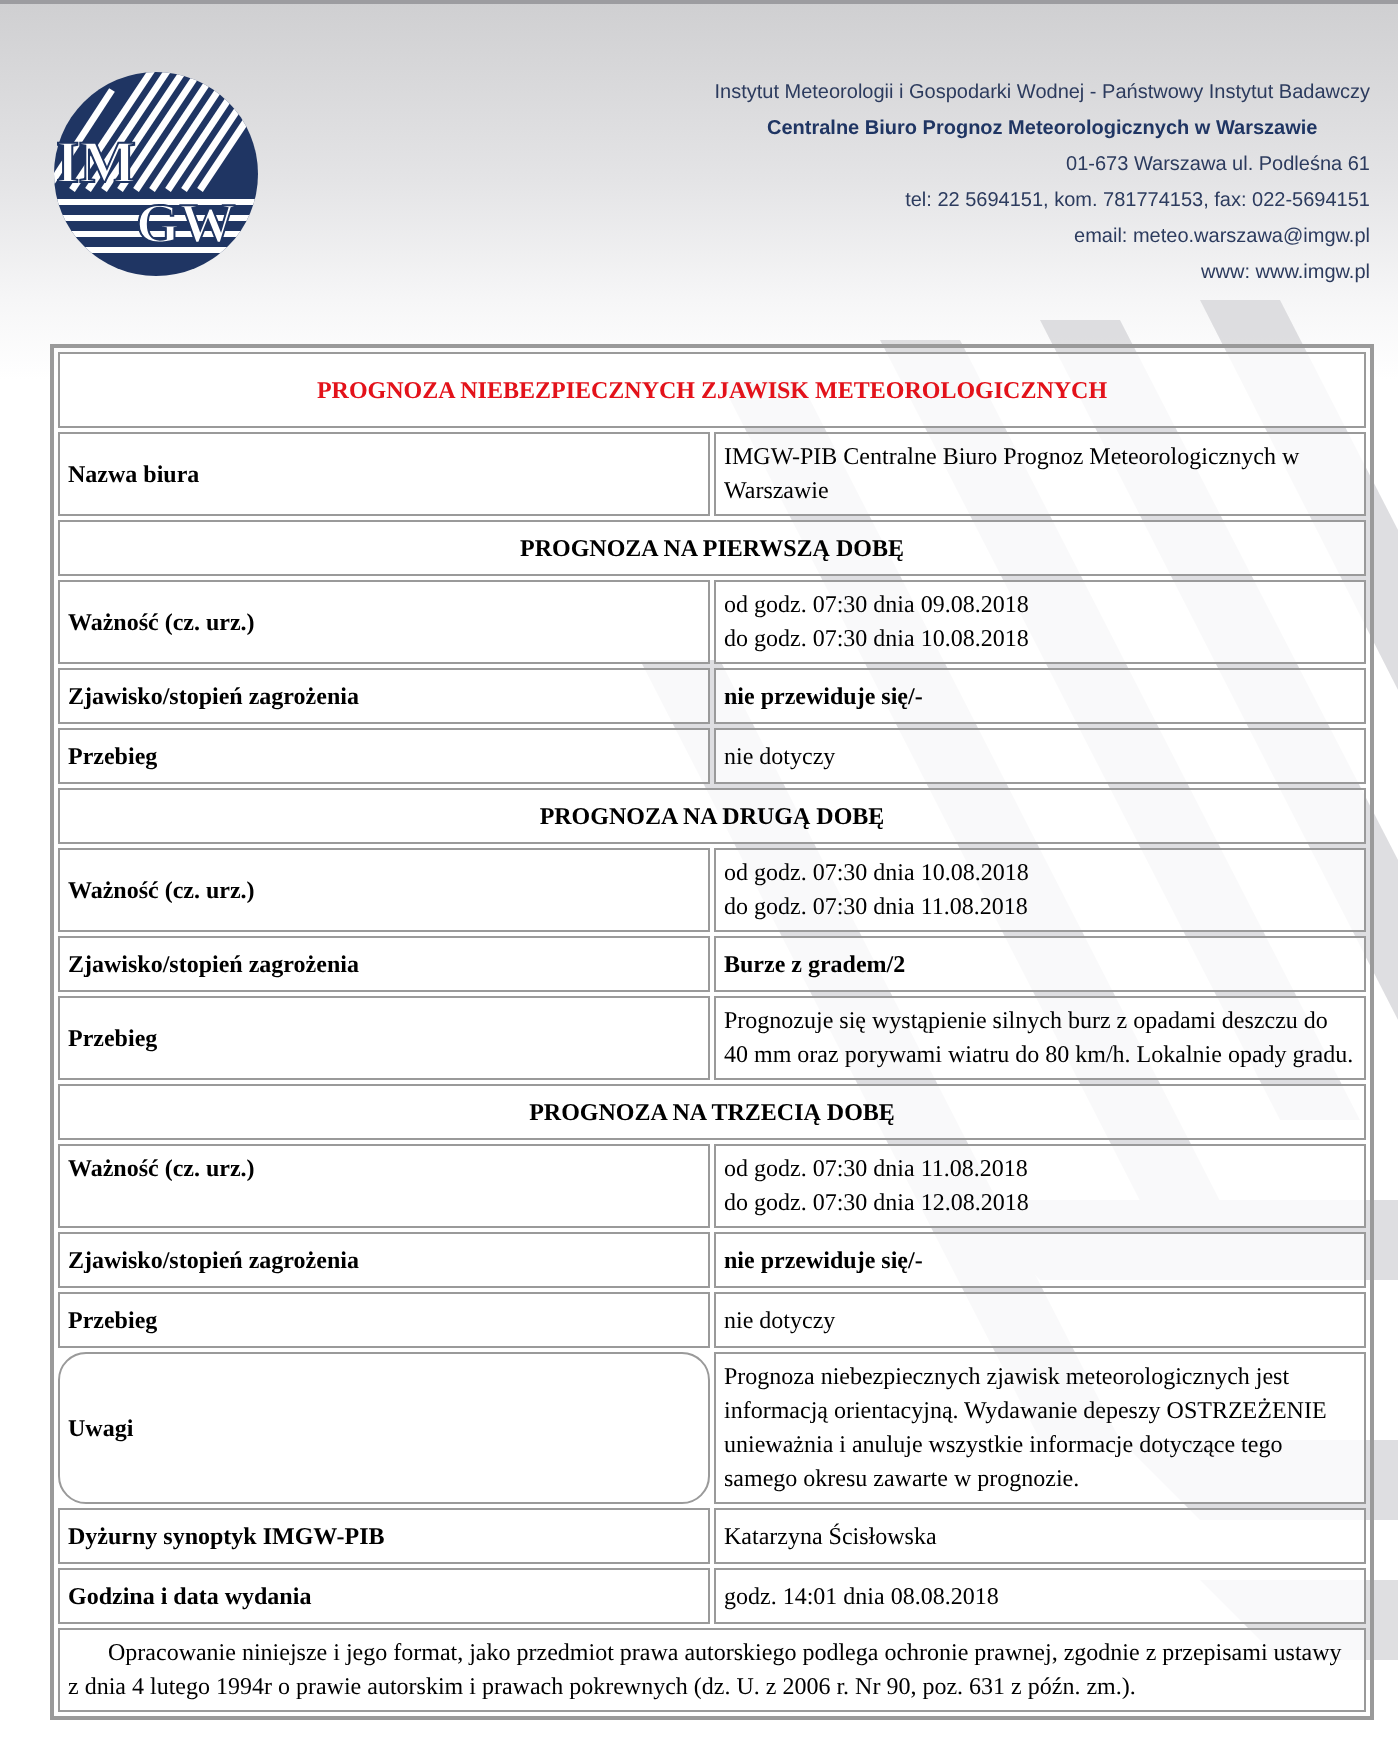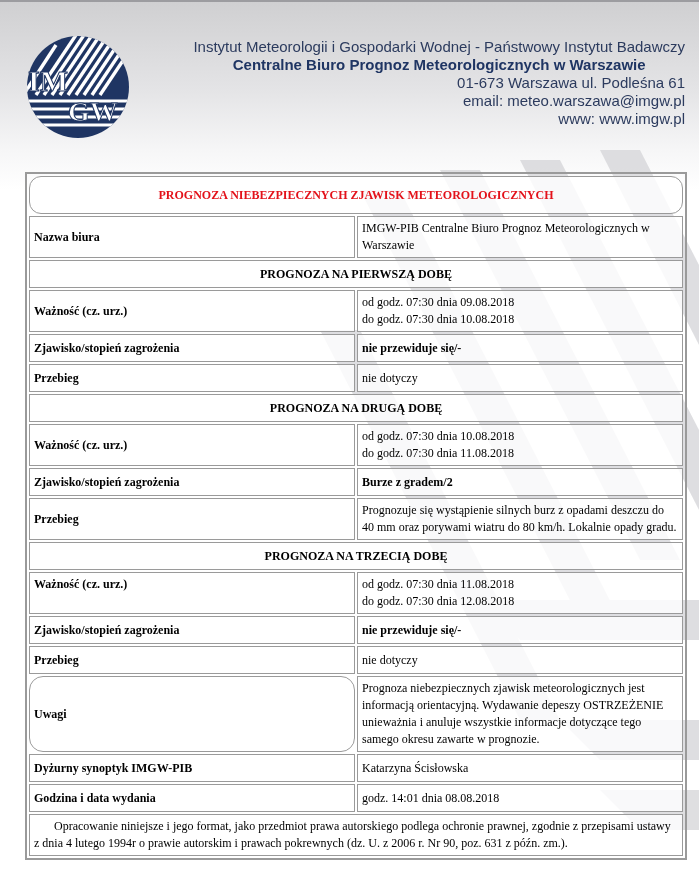--- a/index.html
+++ b/index.html
@@ -7,35 +7,35 @@
     width: 699px; height: 876px; overflow: hidden; position: relative;
     background: linear-gradient(to bottom, #cfcfd1 0px, #e4e4e6 90px, #f6f6f7 150px, #ffffff 190px);
     font-family: "Liberation Serif", serif;
     color: #000;
   }
   .topline { position: absolute; left: 0; top: 0; width: 699px; height: 2px; background: #9c9ca0; }
   .stripes { position: absolute; left: 0; top: 0; width: 699px; height: 876px; z-index: 0; pointer-events: none; }
   .logo { position: absolute; left: 26px; top: 35px; width: 104px; height: 104px; z-index: 1; }
   .header-info {
     position: absolute; right: 14px; top: 38px; z-index: 1; text-align: right;
-    font-family: "Liberation Sans", sans-serif; font-size: 15px; line-height: 18px; color: #2c3b5e;
+    font-family: "Liberation Sans", sans-serif; font-size: 10px; line-height: 18px; color: #2c3b5e;
   }
   .header-info .bold { font-weight: bold; color: #1f3563; text-align: center; }
   .header-info div { white-space: nowrap; }
   .doc {
     position: absolute; left: 25px; top: 172px; width: 662px; z-index: 1;
     border: 2px solid #9a9a9a; box-sizing: border-box; background: transparent;
   }
   table.main { width: 100%; border-collapse: separate; border-spacing: 2px; table-layout: fixed; }
   table.main td {
     border: 1px solid #9a9a9a; background: rgba(255,255,255,0.82);
     font-size: 12px; line-height: 17px; padding: 3px 4px; vertical-align: middle;
   }
   td.lbl { width: 166px; font-weight: bold; font-family: Liberation Serif, serif; }
-  td.title { text-align: center; color: #e3121a; font-weight: bold; font-size: 14.5px; height: 30px; border-radius: 12px; }
+  td.title { text-align: center; color: #e3121a; font-weight: bold; font-size: 14.5px; height: 30px; }
   td.section { text-align: center; font-weight: bold; font-size: 12.5px; height: 20px; }
   td.tall { height: 34px; }
   td.row { height: 20px; }
   td.bold { font-weight: bold; }
   td.uwagi-lbl { vertical-align: top; border-radius: 14px; }
   td.footer { font-size: 12px; line-height: 19px; padding: 2px 4px; }
   .indent { text-indent: 20px; }
 </style>
 </head>
 <body>
@@ -83,20 +83,21 @@
     <line x1="0" y1="90" x2="104" y2="90" stroke-width="3"></line>
   </g>
   <text x="2" y="56" font-family="Liberation Serif, serif" font-weight="bold" font-size="30" fill="#ffffff" stroke="#1f3563" stroke-width="1">IM</text>
   <text x="42" y="86" font-family="Liberation Serif, serif" font-weight="bold" font-size="28" fill="#ffffff" stroke="#1f3563" stroke-width="1">GW</text>
 </svg>
 
 <div class="header-info">
   <div>Instytut Meteorologii i Gospodarki Wodnej - Państwowy Instytut Badawczy</div>
   <div class="bold">Centralne Biuro Prognoz Meteorologicznych w Warszawie</div>
   <div>01-673 Warszawa ul. Podleśna 61</div>
+  <div>tel: 22 5694151, kom. 781774153, fax: 022-5694151</div>
   <div>email: meteo.warszawa@imgw.pl</div>
   <div>www: www.imgw.pl</div>
 </div>
 
 <div class="doc">
   <table class="main">
     <tbody>
         <tr>
       <td colspan="2" class="title">PROGNOZA NIEBEZPIECZNYCH ZJAWISK METEOROLOGICZNYCH</td>
     </tr>

